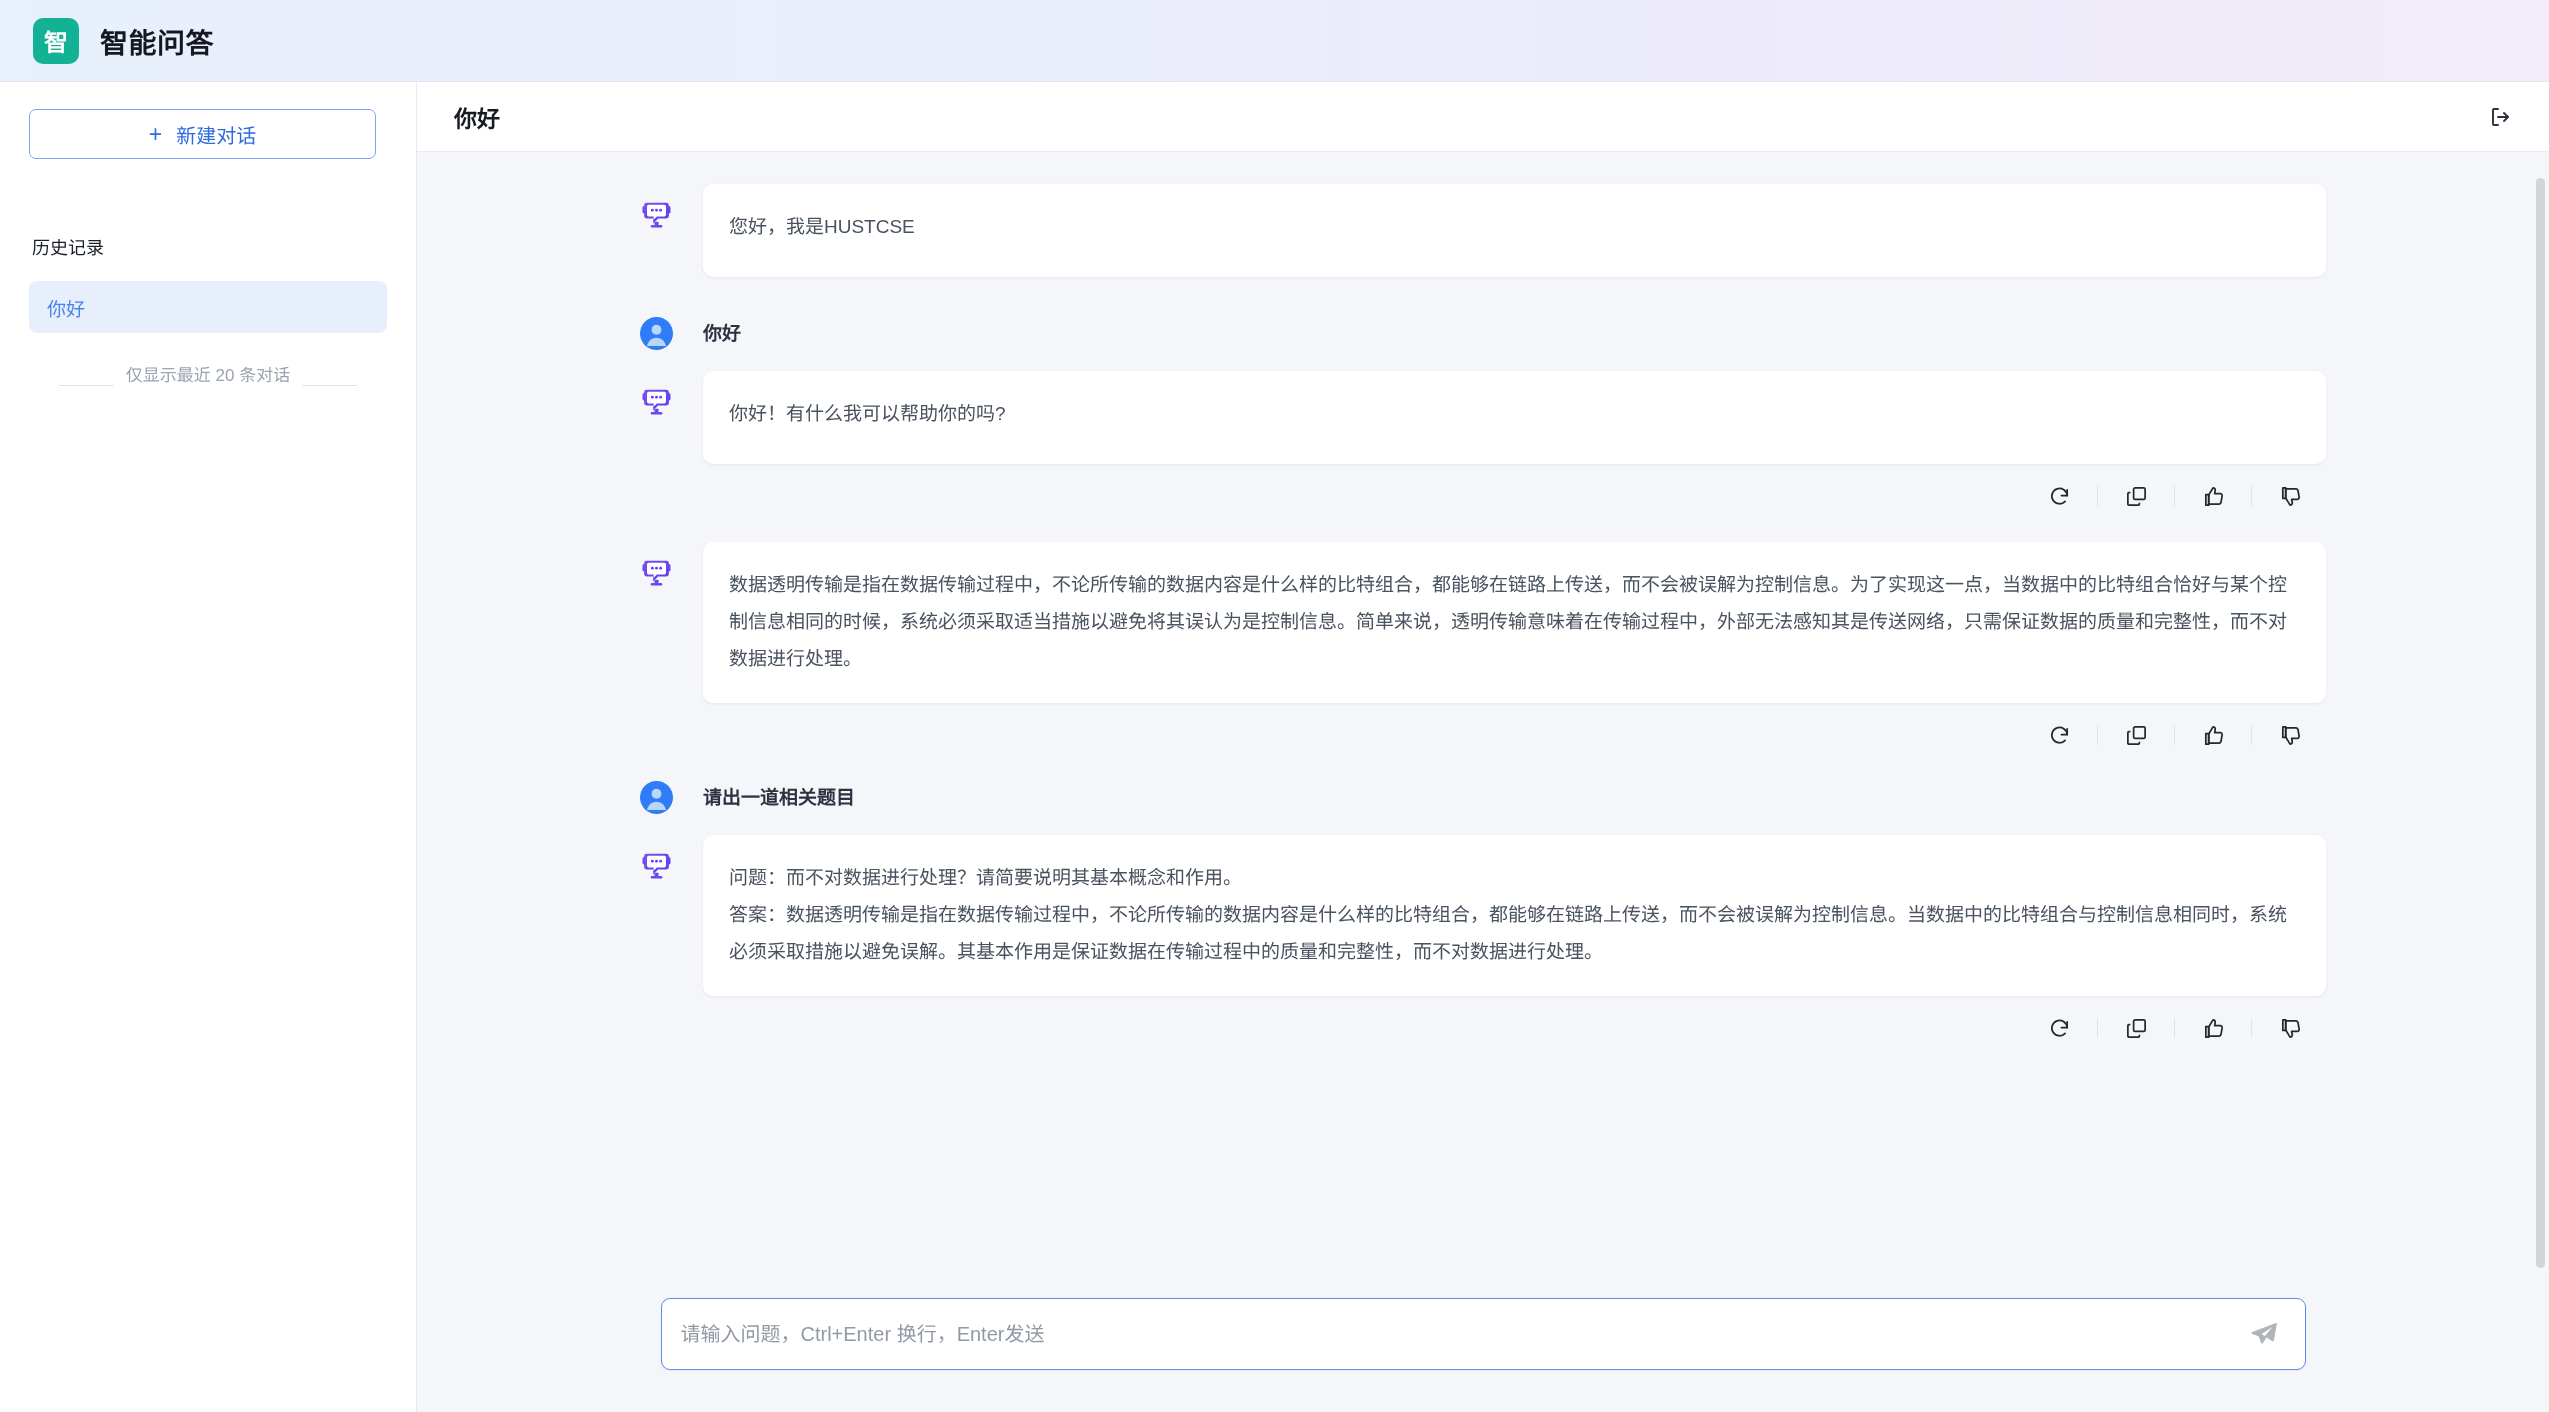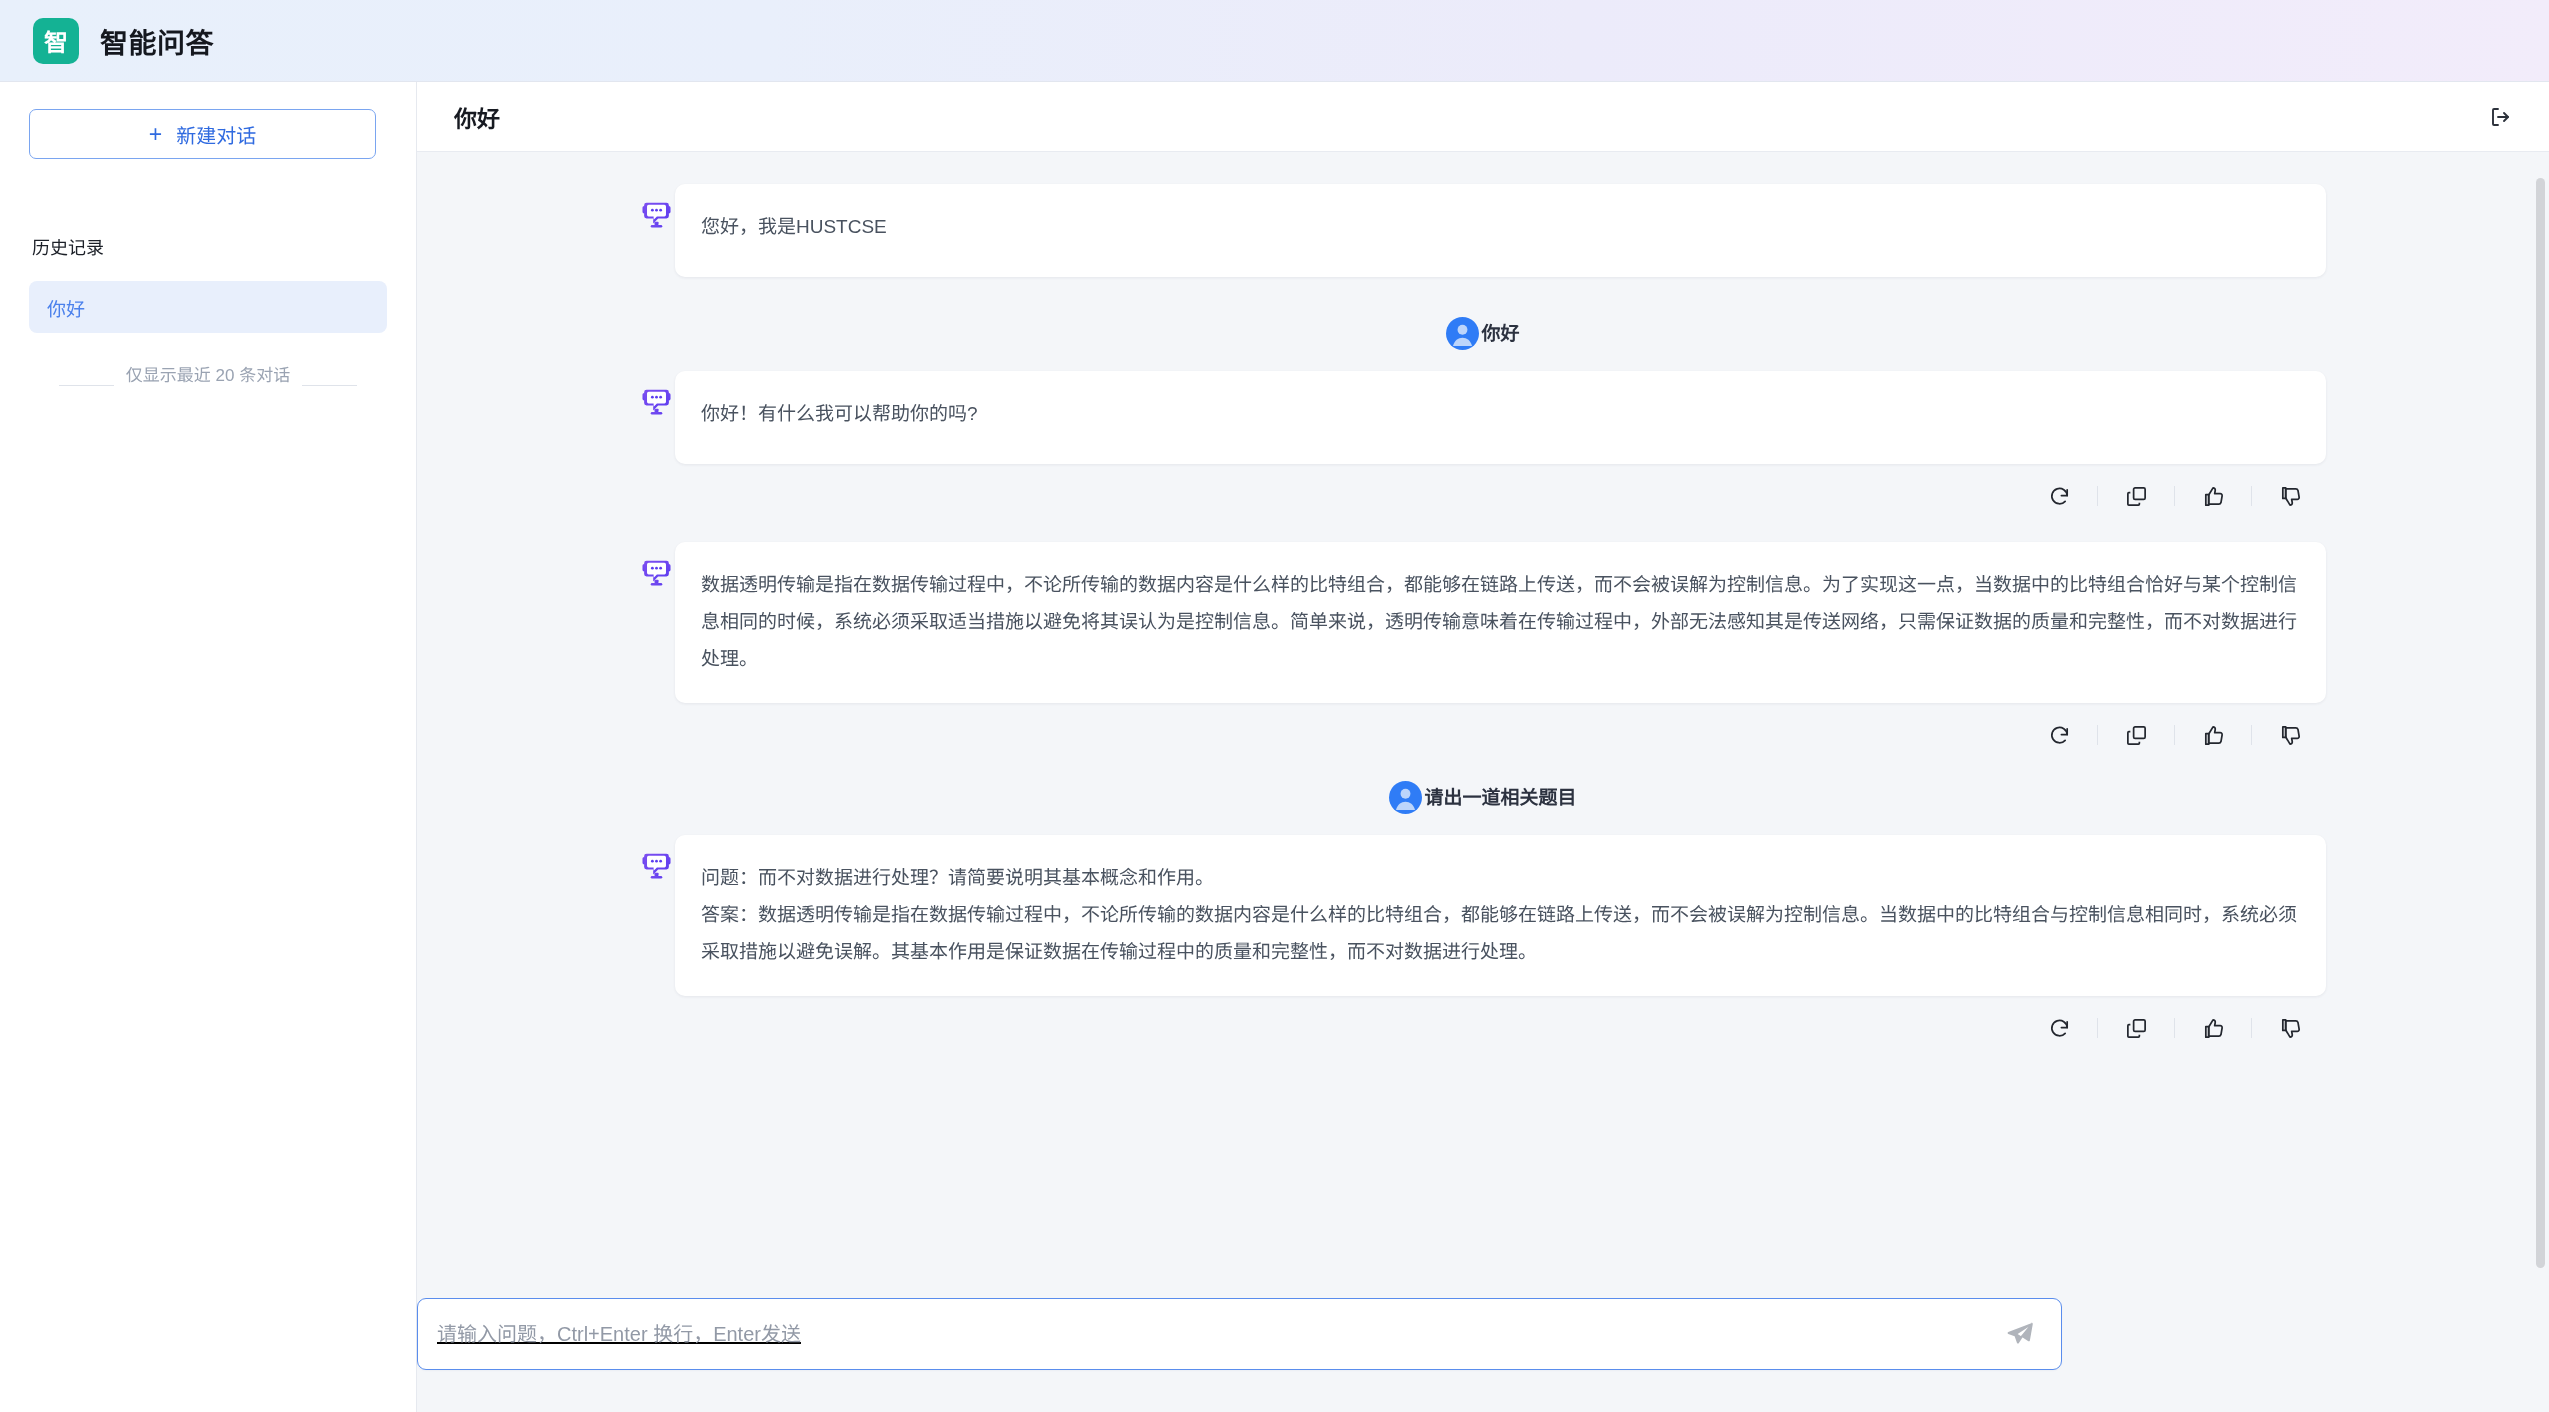--- a/index.html
+++ b/index.html
@@ -109,23 +109,22 @@
     padding: 32px 0 0 0;
   }
   .msg-inner {
     width: 1686px;
     margin: 0 auto;
     padding-left: 0;
   }
   .msg-row {
     display: flex;
     align-items: flex-start;
-    gap: 2px;
+    gap: 30px;
     margin-bottom: 0;
-    justify-content: center;
   }
   .avatar { flex: 0 0 33px; width: 33px; height: 33px; margin-top: 13px; }
   .avatar svg { display: block; width: 33px; height: 33px; }
 
   .bot-row { margin-bottom: 0; }
   .bot-bubble {
     flex: 1;
     background: #ffffff;
     border-radius: 10px;
     padding: 24px 26px 26px 26px;
@@ -169,23 +168,22 @@
   .scrollbar-thumb {
     position: absolute; top: 26px; right: 0;
     width: 9px; height: 1090px;
     background: #d2d4d8; border-radius: 5px;
     cursor: pointer;
   }
 
   
   .composer-wrap {
     flex: 0 0 128px;
-    display: flex; align-items: center; justify-content: flex-start;
+    display: flex; align-items: center; justify-content: center;
     padding-bottom: 28px;
-    text-decoration: underline;
   }
   .composer {
     width: 1645px; height: 72px;
     background: #ffffff;
     border: 1px solid #5a8ded;
     border-radius: 9px;
     display: flex; align-items: center;
     padding: 0 18px 0 19px;
     box-shadow: 0 1px 2px rgba(30,60,120,0.04);
   }

